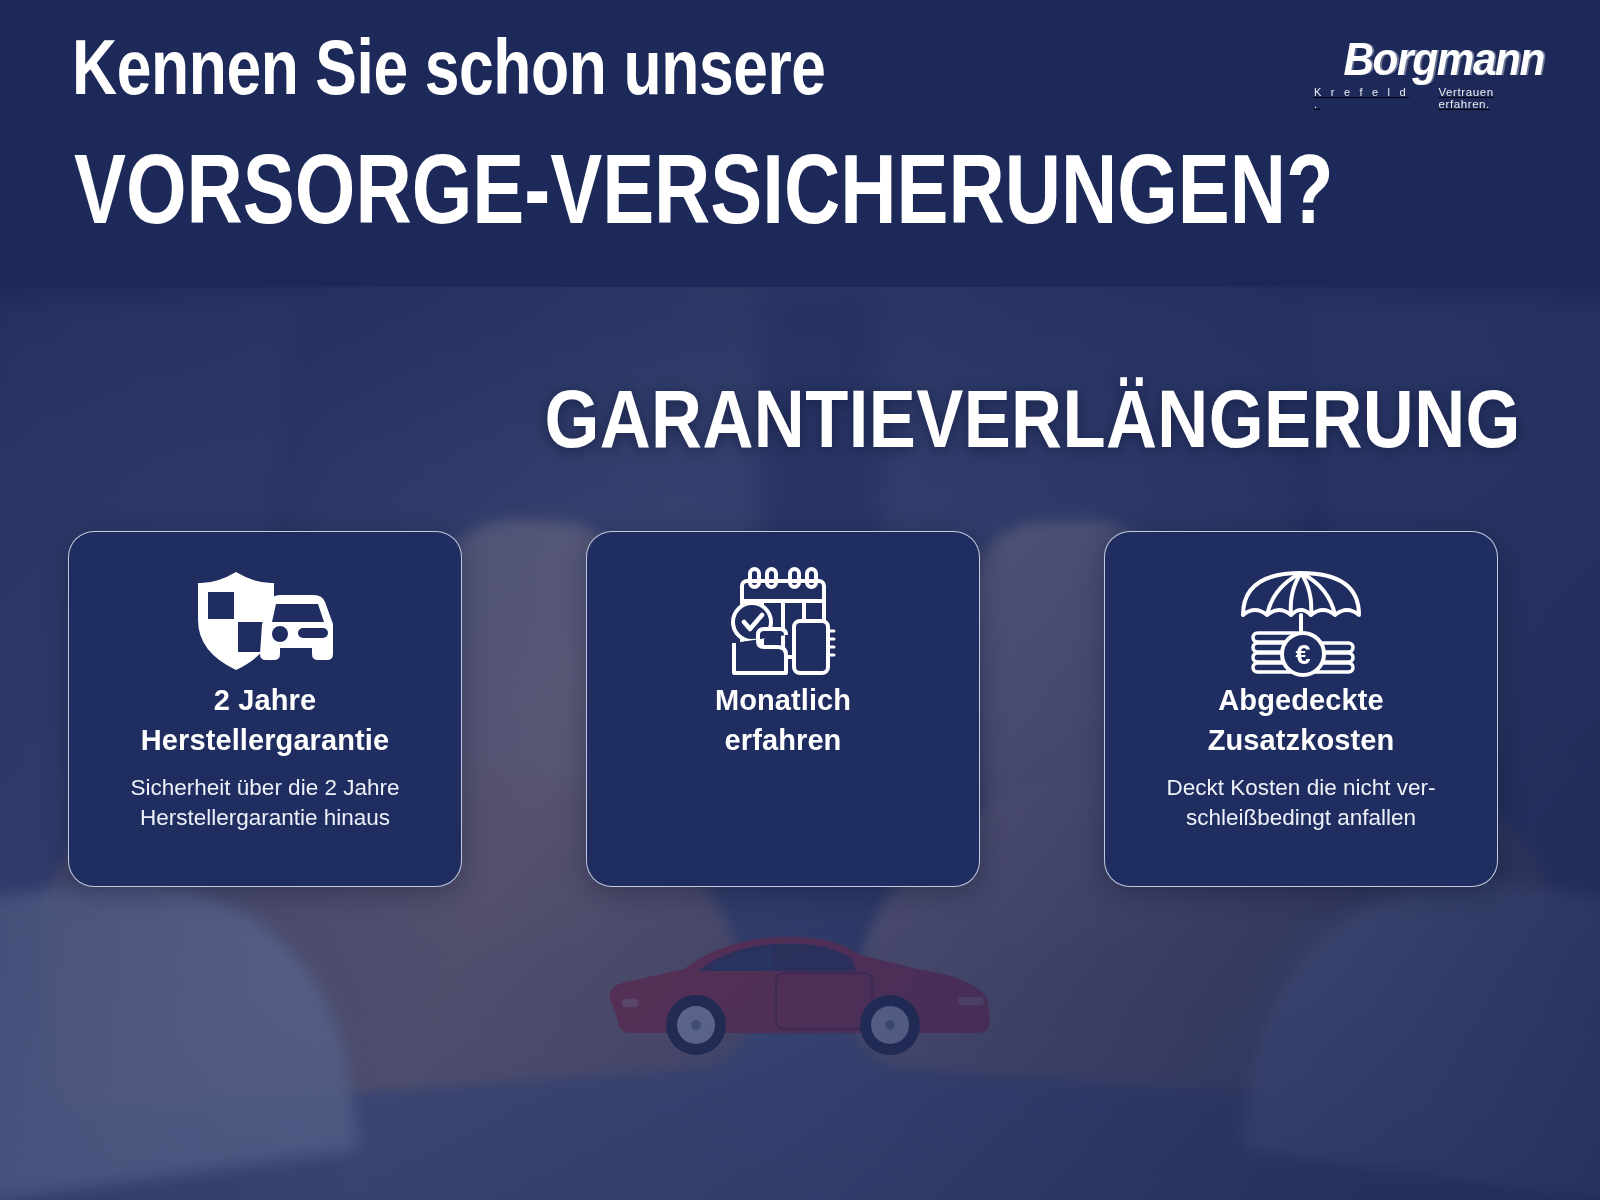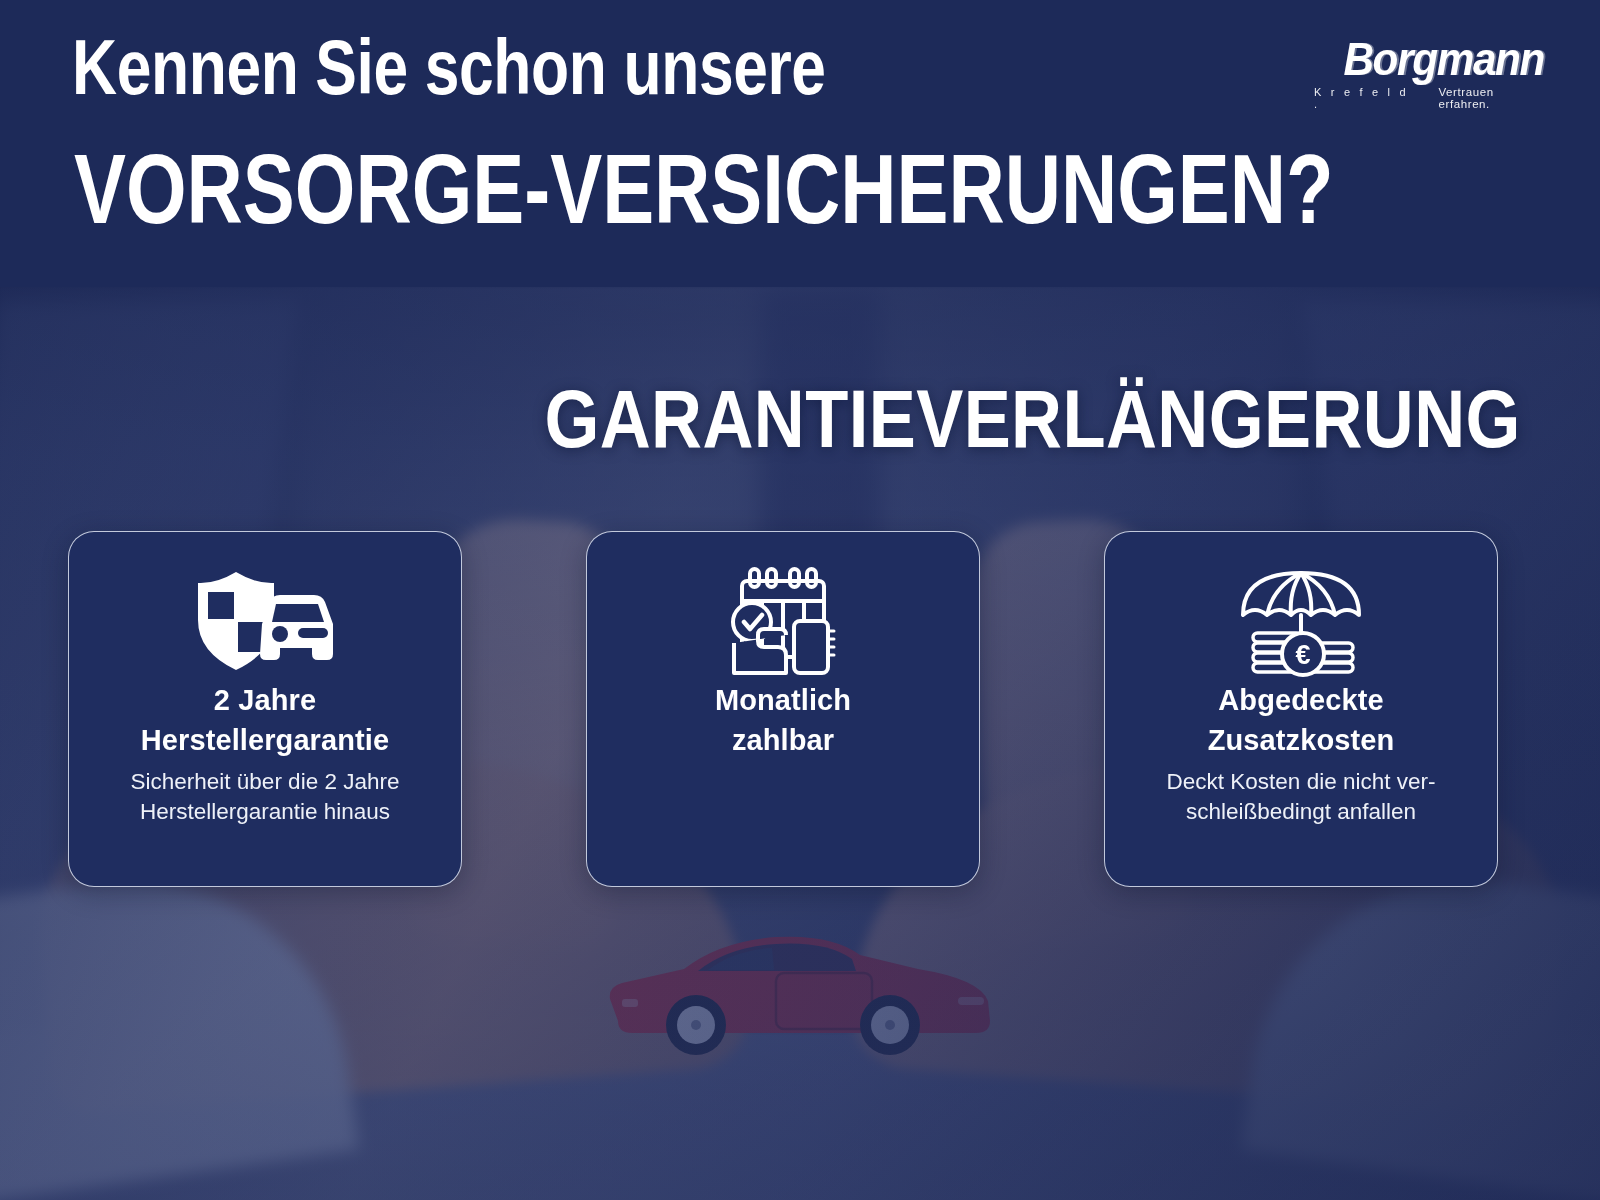--- a/index.html
+++ b/index.html
@@ -211,20 +211,21 @@
     line-height: 1;
     text-shadow: 2px 0 0 rgba(255,255,255,0.35);
   }
   .logo-sub {
     position: absolute;
     left: 0; top: 50px;
     width: 230px;
     display: flex;
     justify-content: space-between;
     align-items: flex-start;
+    text-decoration: underline;
   }
   .logo-krefeld {
     color: #ffffff;
     font-size: 11px;
     letter-spacing: 3.2px;
     opacity: .92;
   }
   .logo-claim {
     color: #ffffff;
     font-size: 11.5px;
@@ -285,21 +286,21 @@
   }
   .card-title {
     color: #ffffff;
     font-size: 29px;
     font-weight: 700;
     line-height: 1.38;
     letter-spacing: 0.1px;
     padding: 0 14px;
   }
   .card-desc {
-    margin-top: 7px;
+    margin-top: 13px;
     color: #eef1f8;
     font-size: 22.5px;
     font-weight: 400;
     line-height: 1.33;
     padding: 0 26px;
   }
 
   .nowrap { white-space: pre-line; }
 </style>
 </head>
@@ -407,21 +408,21 @@
           <rect x="70" y="56" width="34" height="52" rx="6" fill="#1f2d60" stroke="#ffffff" stroke-width="4"></rect>
           <g stroke="#ffffff" stroke-width="3" stroke-linecap="round">
             <line x1="104" y1="66" x2="110" y2="66"></line>
             <line x1="104" y1="74" x2="110" y2="74"></line>
             <line x1="104" y1="82" x2="110" y2="82"></line>
             <line x1="104" y1="90" x2="110" y2="90"></line>
           </g>
         </svg>
       </div>
       <div class="card-title nowrap">Monatlich
-zahlbar</div>
+erfahren</div>
     </div>
 
     <div class="card card-3">
       <div class="card-icon">
         <svg width="124" height="112" viewBox="0 0 124 112">
           <g fill="none" stroke="#ffffff" stroke-width="4" stroke-linejoin="round">
 
             <path d="M4 50 Q4 8 62 8 Q120 8 120 50 Q108 40 96 50 Q84 40 72 50 Q62 40 52 50 Q40 40 28 50 Q16 40 4 50 Z"></path>
 
             <path d="M62 8 Q50 26 52 50"></path>

